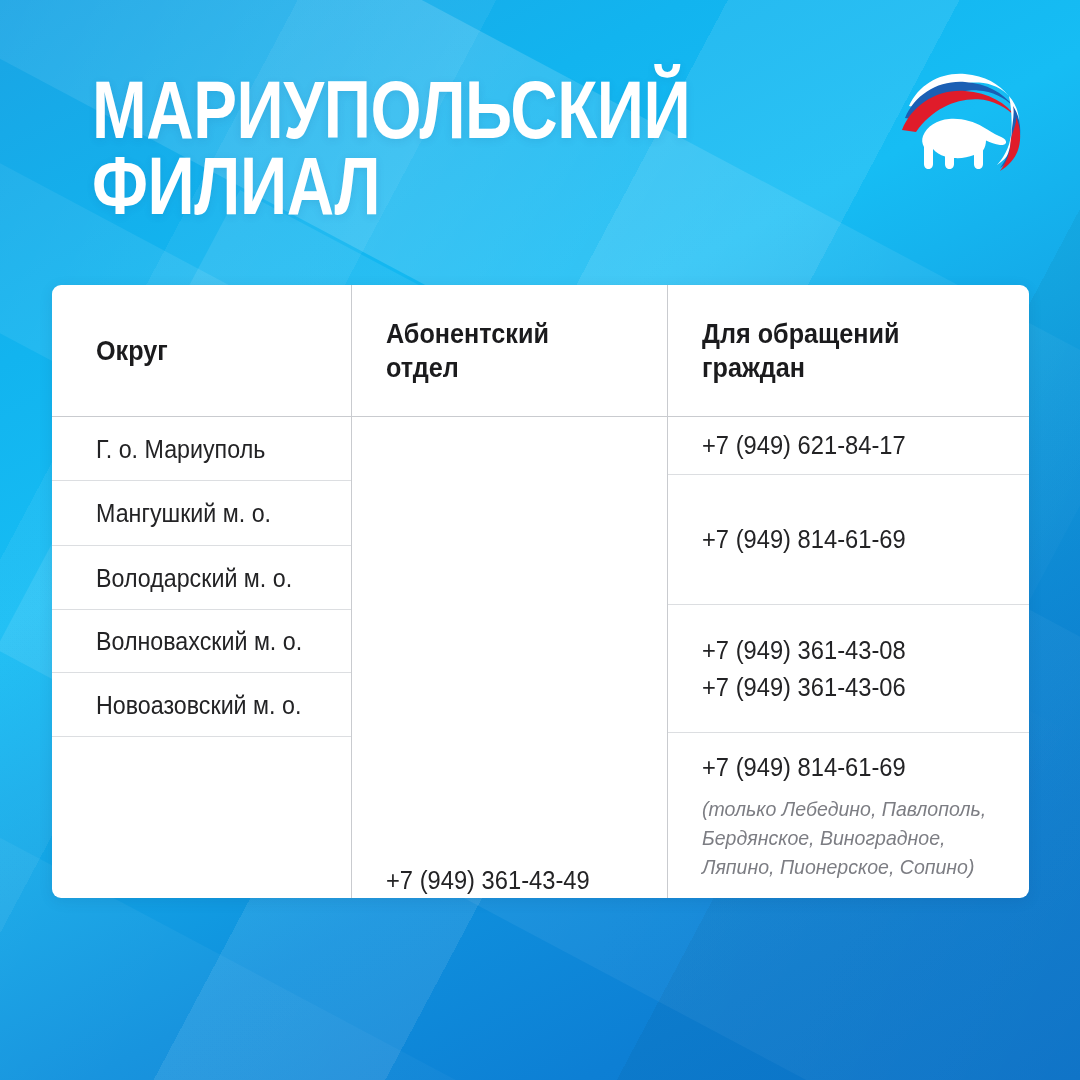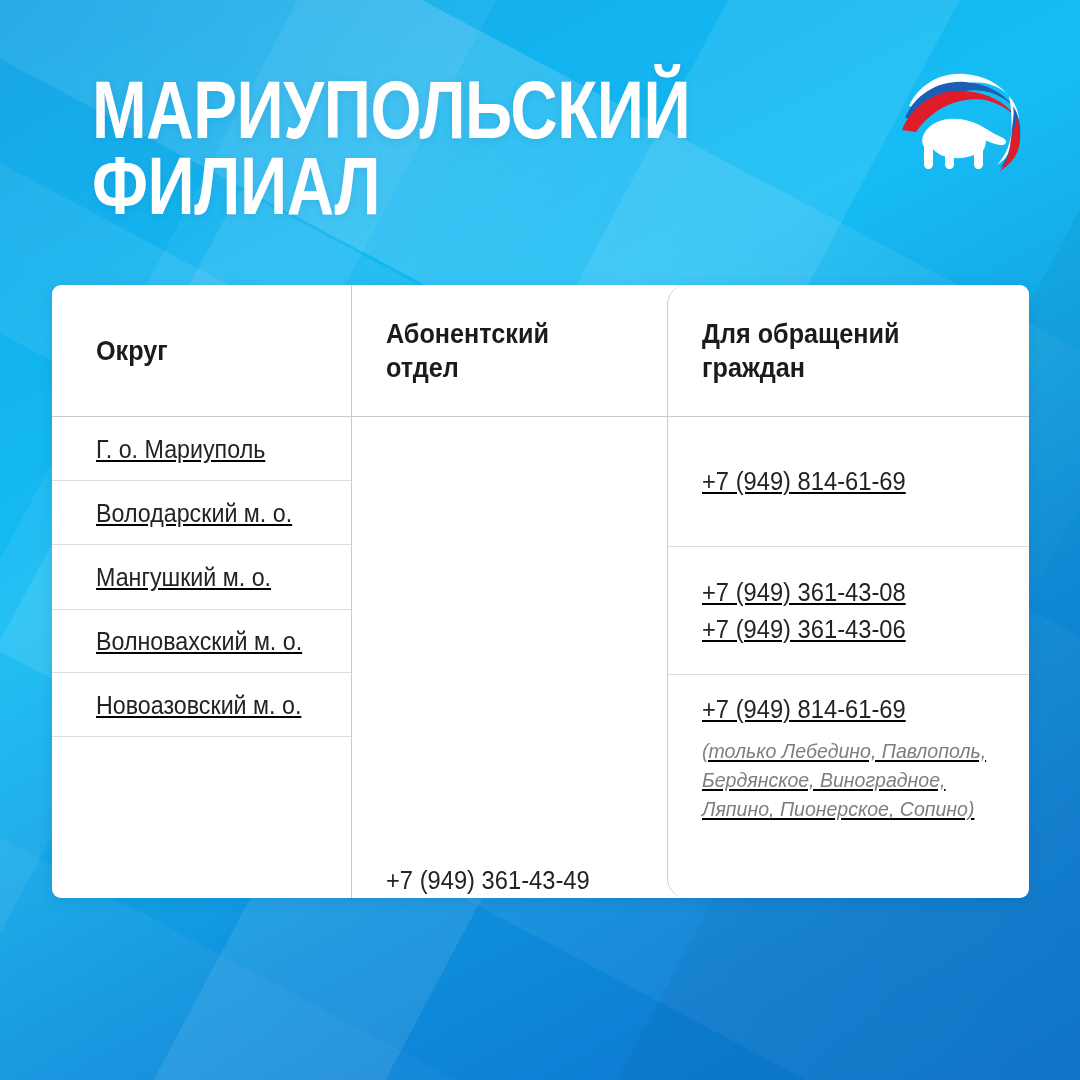--- a/index.html
+++ b/index.html
@@ -73,40 +73,39 @@
   #card{
     position:absolute;left:52px;top:285px;
     width:977px;height:613px;
     background:#ffffff;border-radius:9px;
     box-shadow:0 3px 14px rgba(0,40,90,0.10);
     overflow:hidden;
   }
   .col{position:absolute;top:0;bottom:0;box-sizing:border-box;}
   #col1{left:0;width:299px;}
   #col2{left:299px;width:316px;border-left:1.6px solid #c9cbcf;}
-  #col3{left:615px;right:0;border-left:1.6px solid #c9cbcf;border-radius:20px;}
+  #col3{left:615px;right:0;border-left:1.6px solid #c9cbcf;}
 
   .hdr{
     box-sizing:border-box;height:132px;
     display:flex;align-items:center;
     border-bottom:1.6px solid #c9cbcf;
     padding:0 0 0 44px;
   }
   #col2 .hdr,#col3 .hdr{padding-left:34px;align-items:center;}
   .hdr-txt{
     color:#1b1b1d;font-weight:700;font-size:28px;line-height:1.18;
     transform:scaleX(0.90);transform-origin:left center;white-space:pre-line;
   }
 
   .cell{
     box-sizing:border-box;
     display:flex;flex-direction:column;justify-content:center;
     border-bottom:1.4px solid #dcdee1;
     padding-left:44px;
-    text-decoration:underline;
   }
   #col3 .cell{padding-left:34px;}
   .cell.last{border-bottom:none;}
   .cell-txt{
     color:#232325;font-size:25px;line-height:1.28;
     transform:scaleX(0.93);transform-origin:left center;
     white-space:nowrap;
   }
   .phone{
     color:#232325;font-size:25.5px;line-height:1.42;
@@ -174,25 +173,25 @@
 
   <div id="card">
 
     <div class="col" id="col1">
       <div class="hdr">
         <span class="hdr-txt">Округ</span>
       </div>
       <div class="cell" style="height:64px">
         <span class="cell-txt">Г. о. Мариуполь</span>
       </div>
+      <div class="cell" style="height:65px">
+        <span class="cell-txt">Мангушкий м. о.</span>
+      </div>
       <div class="cell" style="height:64px">
         <span class="cell-txt">Володарский м. о.</span>
-      </div>
-      <div class="cell" style="height:65px">
-        <span class="cell-txt">Мангушкий м. о.</span>
       </div>
       <div class="cell" style="height:63px">
         <span class="cell-txt">Волновахский м. о.</span>
       </div>
       <div class="cell" style="height:64px">
         <span class="cell-txt">Новоазовский м. о.</span>
       </div>
       <div class="cell blank" style="height:97px"></div>
     </div>
 
@@ -205,20 +204,23 @@
         <span class="phone">+7 (949) 361-43-49</span>
       </div>
     </div>
 
     <div class="col" id="col3">
       <div class="hdr">
         <span class="hdr-txt">Для обращений
 граждан</span>
       </div>
 
+      <div class="cell" style="height:58px">
+        <span class="phone">+7 (949) 621-84-17</span>
+      </div>
 
       <div class="cell" style="height:130px">
         <span class="phone">+7 (949) 814-61-69</span>
       </div>
 
       <div class="cell" style="height:128px">
         <span class="phone">+7 (949) 361-43-08</span>
         <span class="phone">+7 (949) 361-43-06</span>
       </div>
 

